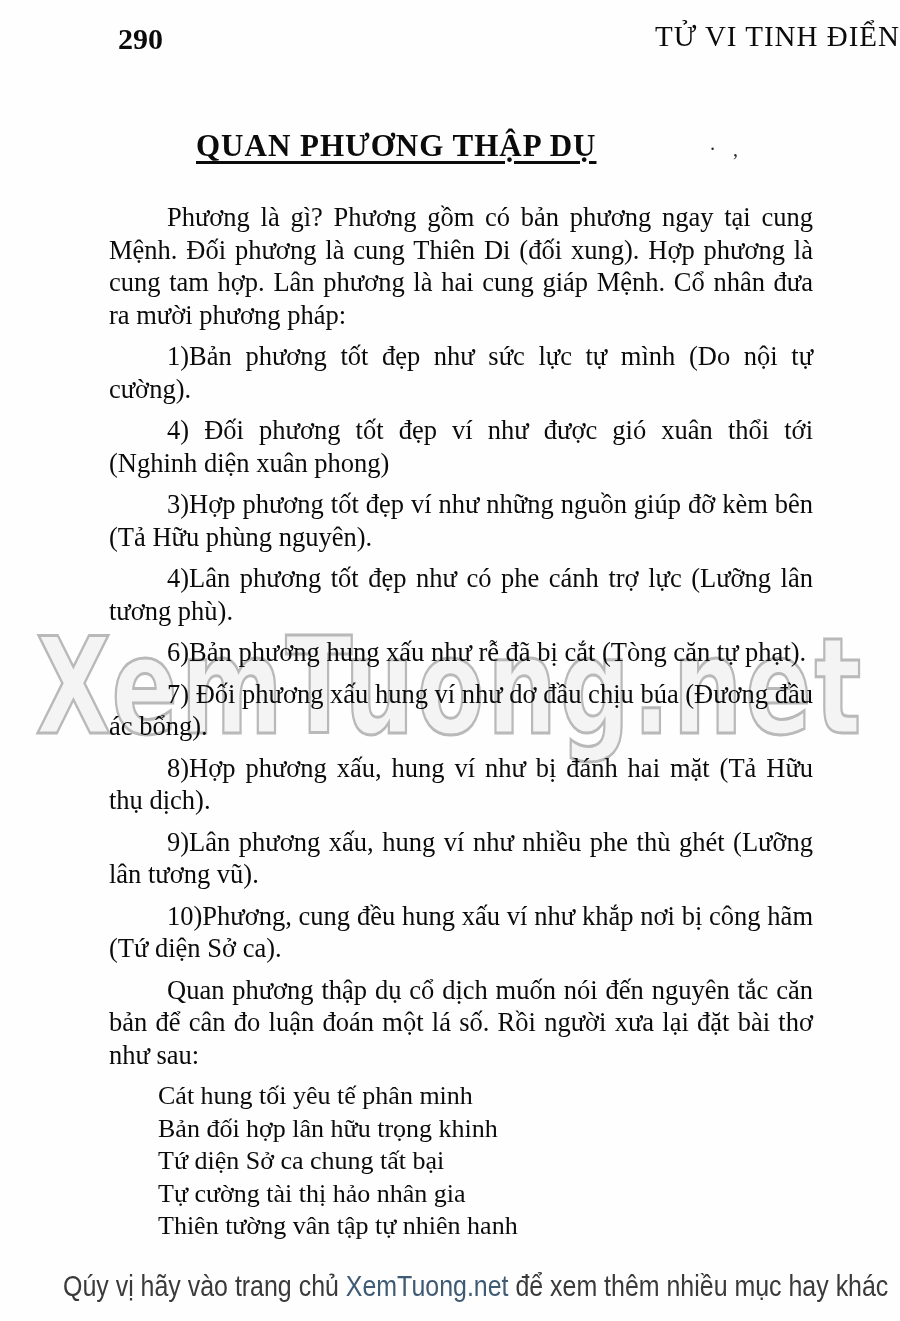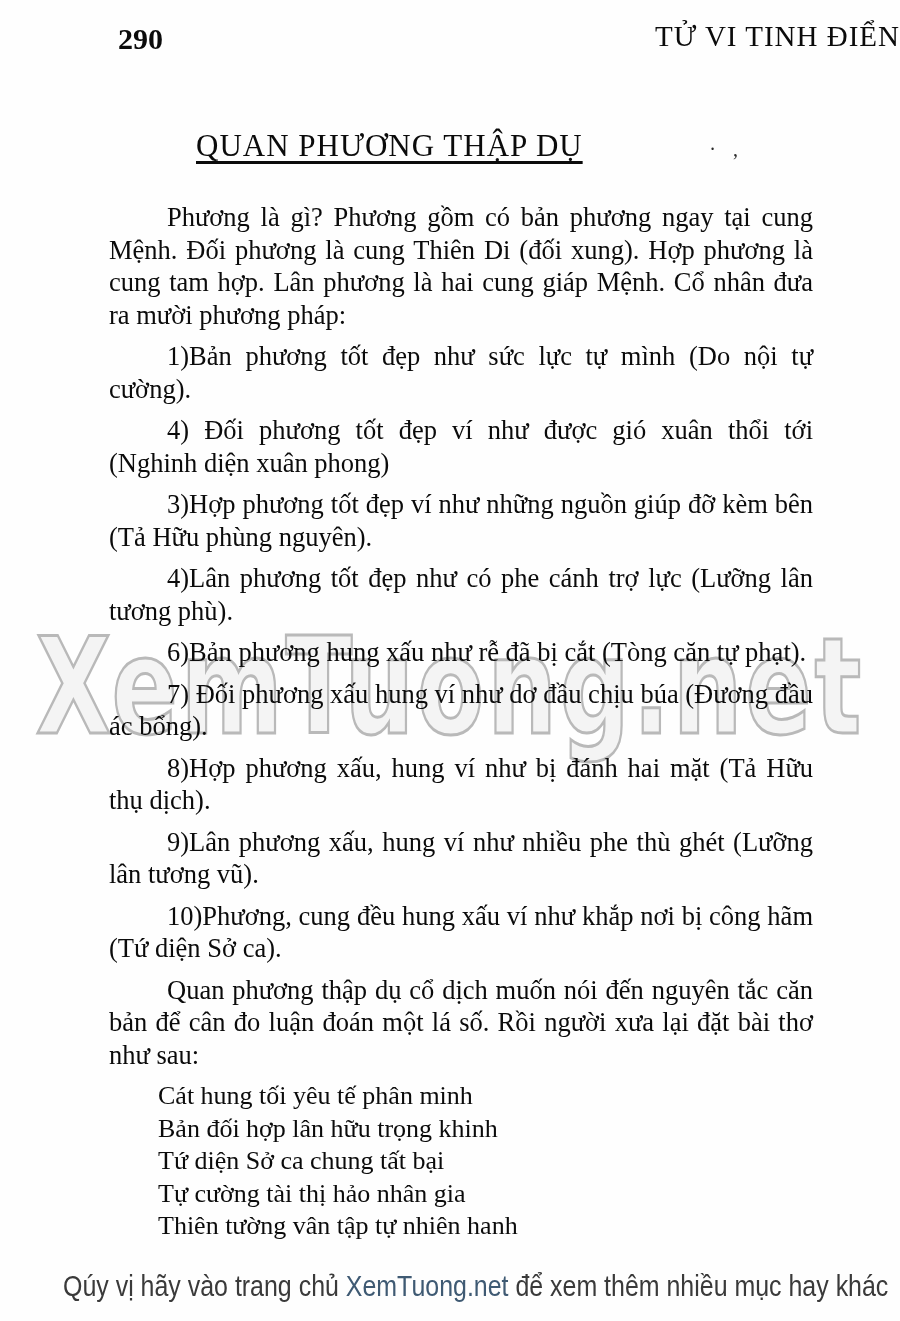--- a/index.html
+++ b/index.html
@@ -16,21 +16,21 @@
     color:#f4f4f4;-webkit-text-stroke:3px #b9b9b9;
   }
   
   .header{position:absolute;top:20px;left:0;right:0;height:40px;z-index:2;}
   .page-num{position:absolute;left:108px;top:2px;font-weight:bold;font-size:30px;margin-left:10px;}
   .running-title{text-align:right;font-weight:normal;font-size:29px;letter-spacing:1px;}
   
   .article{position:absolute;left:100px;top:128px;width:722px;z-index:2;}
   .title-row{position:relative;height:64px;}
   .article-title{
-    display:inline-block;margin:0 0 0 96px;font-size:31px;font-weight:normal;letter-spacing:1px;
+    display:inline-block;margin:0 0 0 96px;font-size:31px;font-weight:bold;letter-spacing:1px;
     text-decoration:underline;text-decoration-thickness:2.5px;text-underline-offset:5px;
   }
   .title-mark{position:absolute;right:78px;top:10px;font-size:20px;color:#2a2a2a;letter-spacing:6px;}
   .para{
     margin:9px;font-size:26.5px;line-height:32.5px;font-weight:normal;
     text-align:justify;text-indent:58px;
   }
   .poem p{
     margin:0;font-size:26px;line-height:32.5px;font-weight:normal;
     text-align:left;text-indent:58px;

